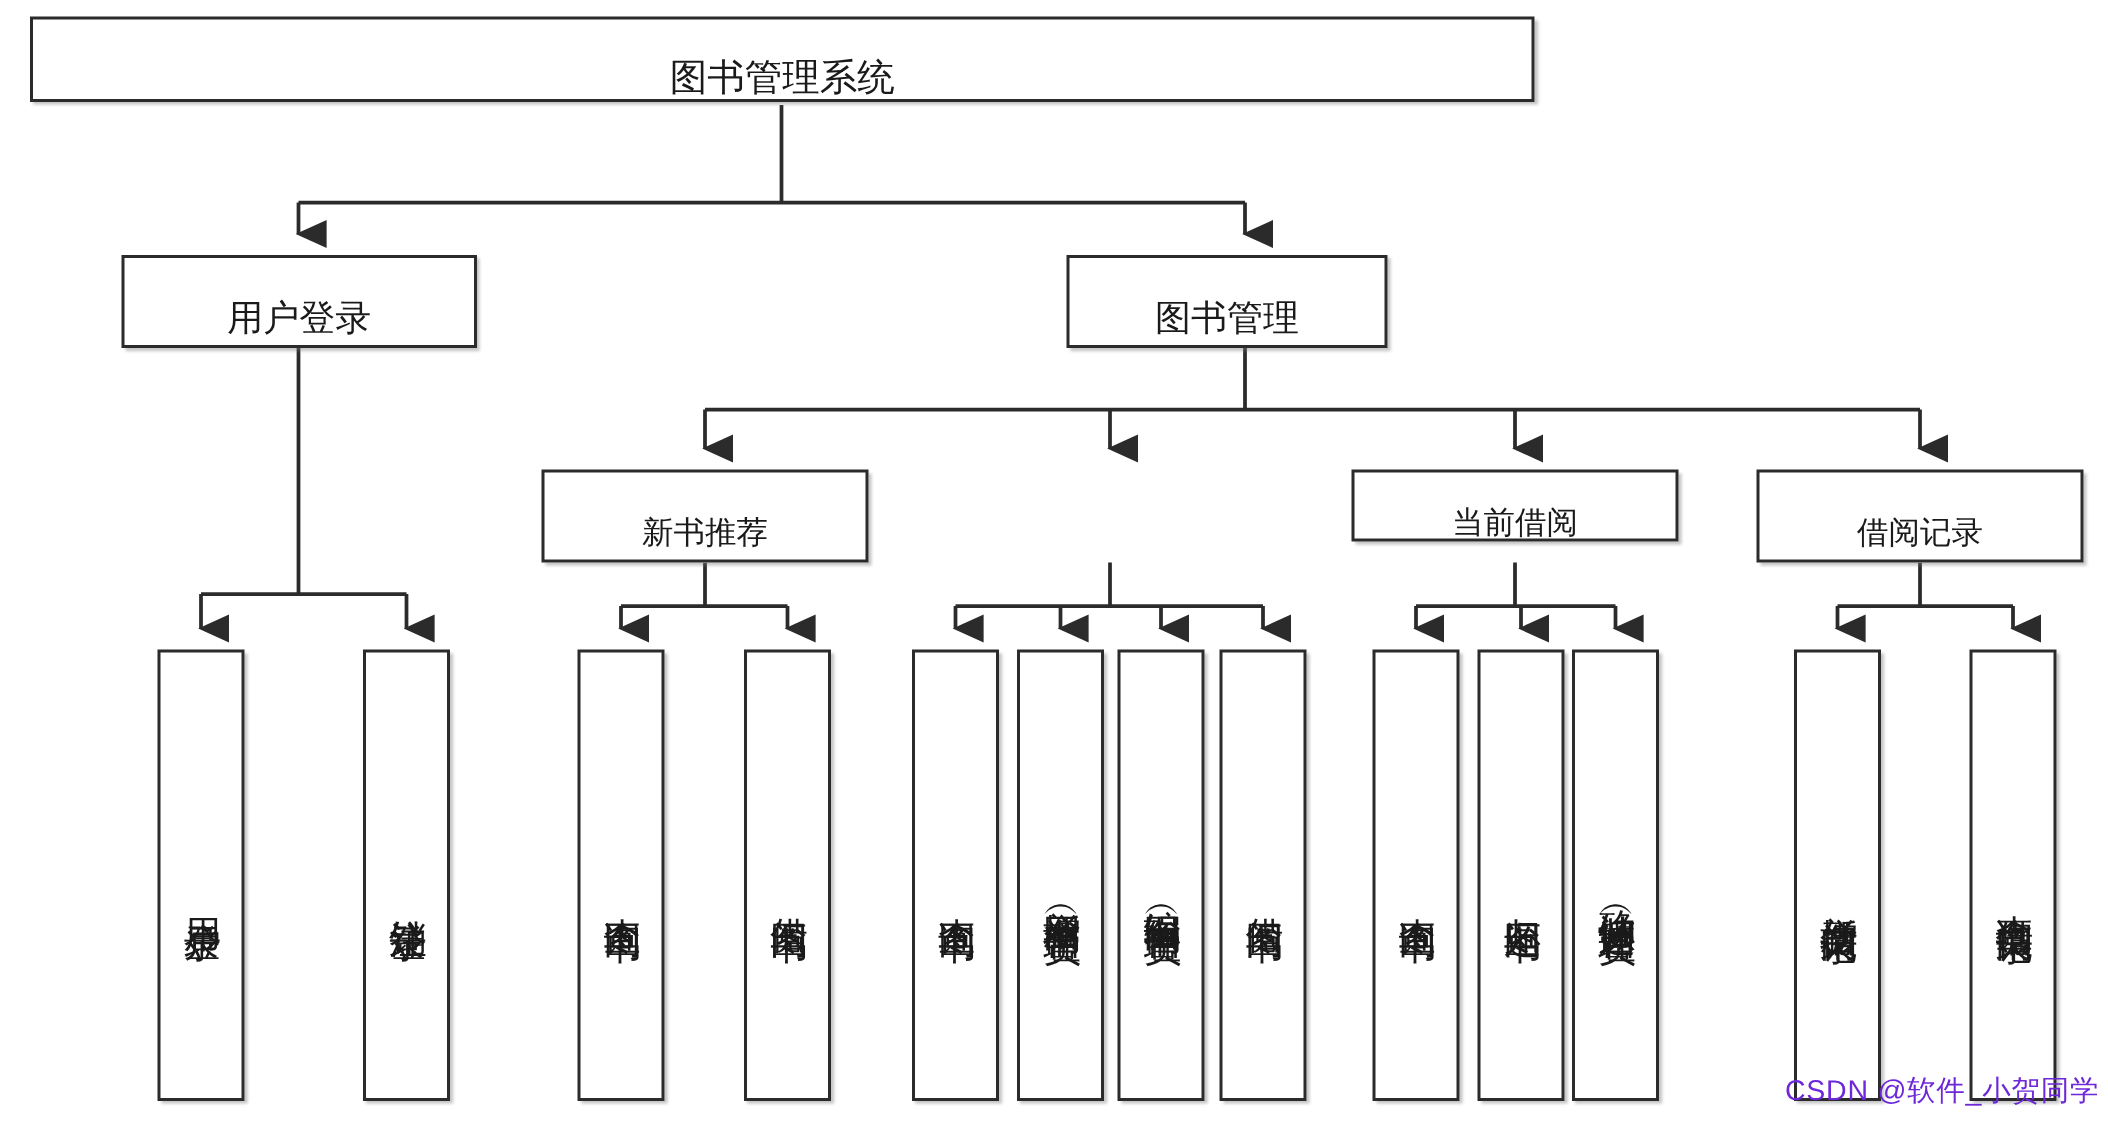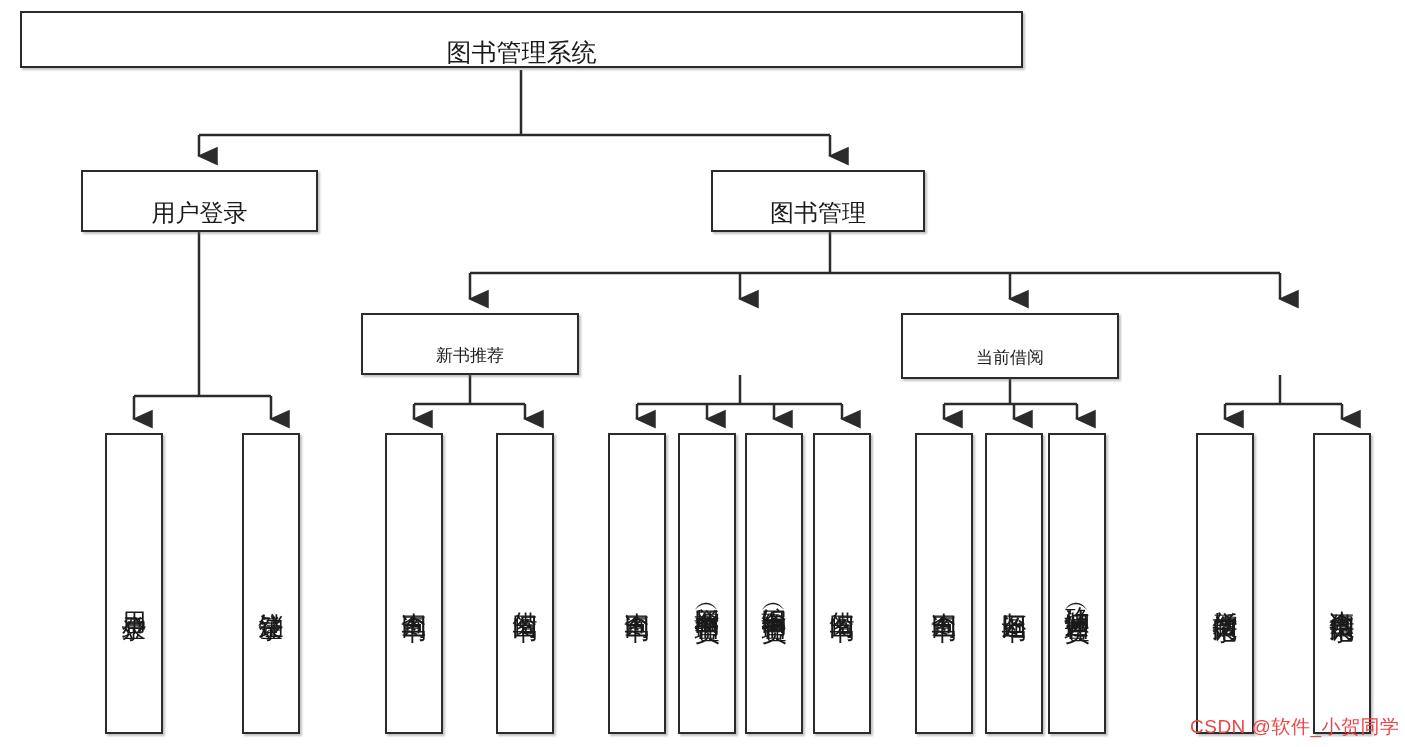--- a/index.html
+++ b/index.html
@@ -39,35 +39,35 @@
   }
   .node .label {
     display: block;
     text-align: right;
     line-height: 1.12;
     white-space: nowrap;
     margin-top: 24px;
   }
   .node.root .label { font-size: 25px; }
   .node.lvl1 .label { font-size: 24px; }
-  .node.lvl2 .label { font-size: 17px; }
+  .node.lvl2 .label { font-size: 21px; }
   .node.leaf {
     border-width: 2.5px;
   }
   .node.leaf .label {
     writing-mode: vertical-rl;
     text-orientation: upright;
     font-size: 25px;
     letter-spacing: 2px;
     line-height: 1;
   }
   .watermark {
     position: absolute;
     font-size: 19px;
-    color: #ef4444;
+    color: #6d28d9;
     letter-spacing: 0.5px;
     white-space: nowrap;
     user-select: none;
   }
 </style>
 </head>
 <body>
 
 <div id="canvas">
 
@@ -128,22 +128,25 @@
   <div class="node lvl1" style="left:81px; top:170px; width:237px; height:62px;">
     <span class="label">用户登录</span>
   </div>
   <div class="node lvl1" style="left:711px; top:170px; width:214px; height:62px;">
     <span class="label">图书管理</span>
   </div>
 
   <div class="node lvl2" style="left:361px; top:313px; width:218px; height:62px;">
     <span class="label">新书推荐</span>
   </div>
-  <div class="node lvl2" style="left:901px; top:313px; width:218px; height:66px;font-family:Liberation Serif, serif;">
+  <div class="node lvl2" style="left:901px; top:313px; width:218px; height:48px;">
     <span class="label">当前借阅</span>
+  </div>
+  <div class="node lvl2" style="left:1171px; top:313px; width:218px; height:62px;">
+    <span class="label">借阅记录</span>
   </div>
 
   <div class="node leaf" style="left:105px; top:433px; width:58px; height:301px;">
     <span class="label">用户登录</span>
   </div>
   <div class="node leaf" style="left:242px; top:433px; width:58px; height:301px;">
     <span class="label">注销登录</span>
   </div>
 
   <div class="node leaf" style="left:385px; top:433px; width:58px; height:301px;">

